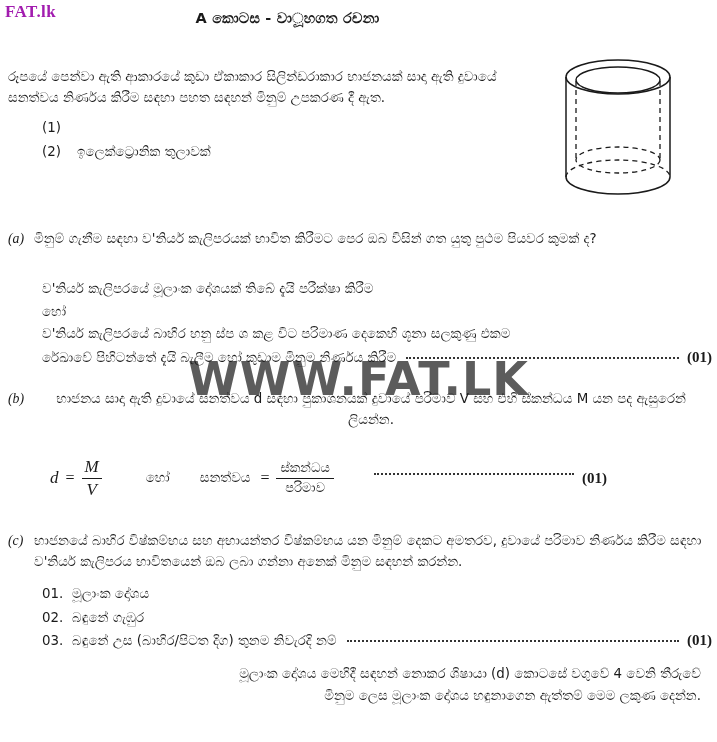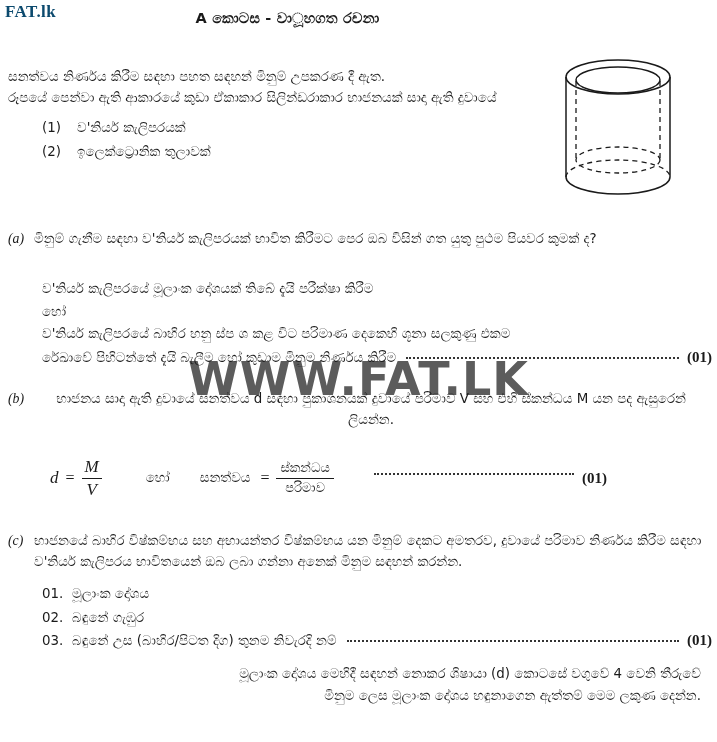--- a/index.html
+++ b/index.html
@@ -26,21 +26,21 @@
 
   
   .brand {
     position: absolute;
     left: 5px;
     top: 2px;
     font-family: "Liberation Serif", "DejaVu Serif", serif;
     font-weight: bold;
     font-size: 17px;
     letter-spacing: 0.4px;
-    color: #0c4a6e;
+    color: #a21caf;
     z-index: 6;
   }
 
   
   .watermark {
     position: absolute;
     left: 0;
     top: 352px;
     width: 717px;
     text-align: center;
@@ -214,28 +214,27 @@
 
 <div id="page">
 
   <div class="brand">FAT.lk</div>
 
   <div class="watermark">WWW.FAT.LK</div>
 
   <div class="doc-header">A කොටස - වාූහගත රචනා</div>
 
   <div class="layer para" id="intro">
+    <span class="ln">රූපයේ පෙන්වා ඇති ආකාරයේ කුඩා ඒකාකාර සිලින්ඩරාකාර භාජනයක් සාදා ඇති දුවායේ</span>
     <span class="ln">සනත්වය නිර්ණය කිරීම සඳහා පහත සඳහන් මිනුම් උපකරණ දී ඇත.</span>
-    <span class="ln">රූපයේ පෙන්වා ඇති ආකාරයේ කුඩා ඒකාකාර සිලින්ඩරාකාර භාජනයක් සාදා ඇති දුවායේ</span>
   </div>
 
   <div class="layer" id="intro-items">
     <div class="numitem">
       <span class="num">(1)</span>
-      <span>ව'නියර් කැලිපරයක්</span>
     </div>
     <div class="numitem">
       <span class="num">(2)</span>
       <span>ඉලෙක්ට්‍රොනික තුලාවක්</span>
     </div>
   </div>
 
   <div class="layer" id="figure">
     <svg width="150" height="170" viewBox="0 0 150 170">
       <g fill="none" stroke="#1a1a1a" stroke-width="1.5">

